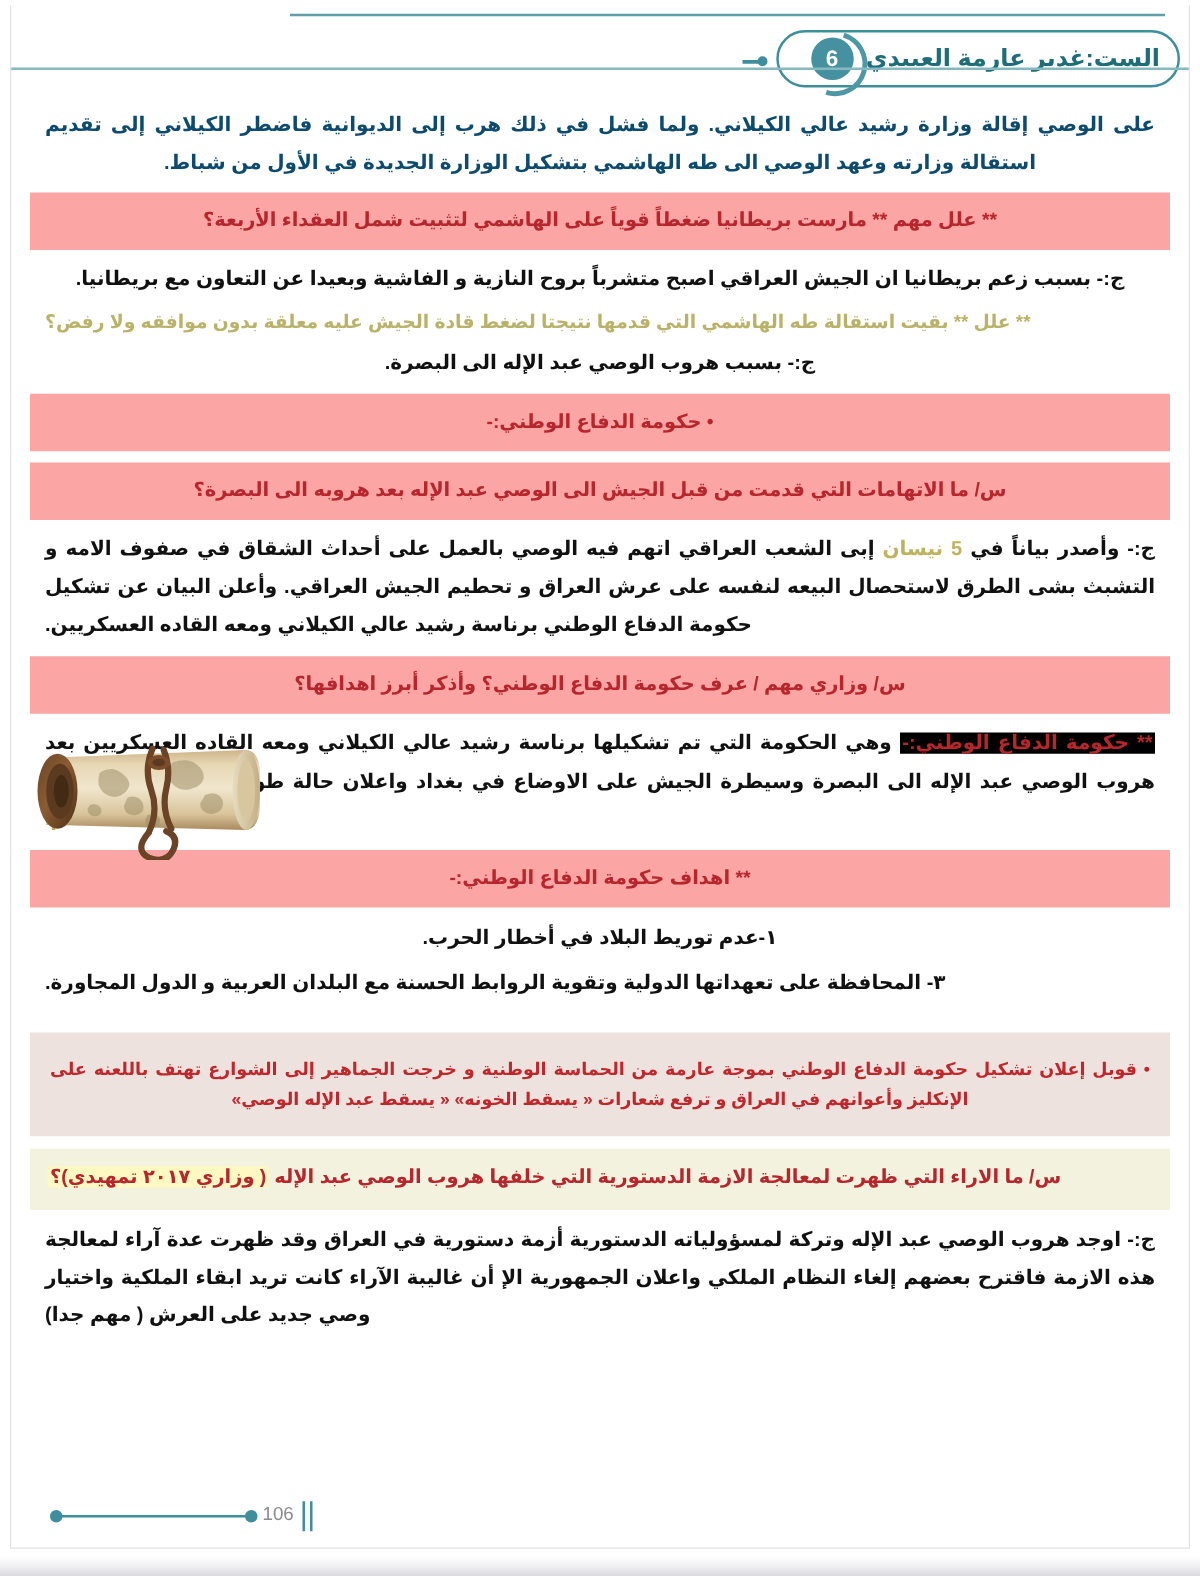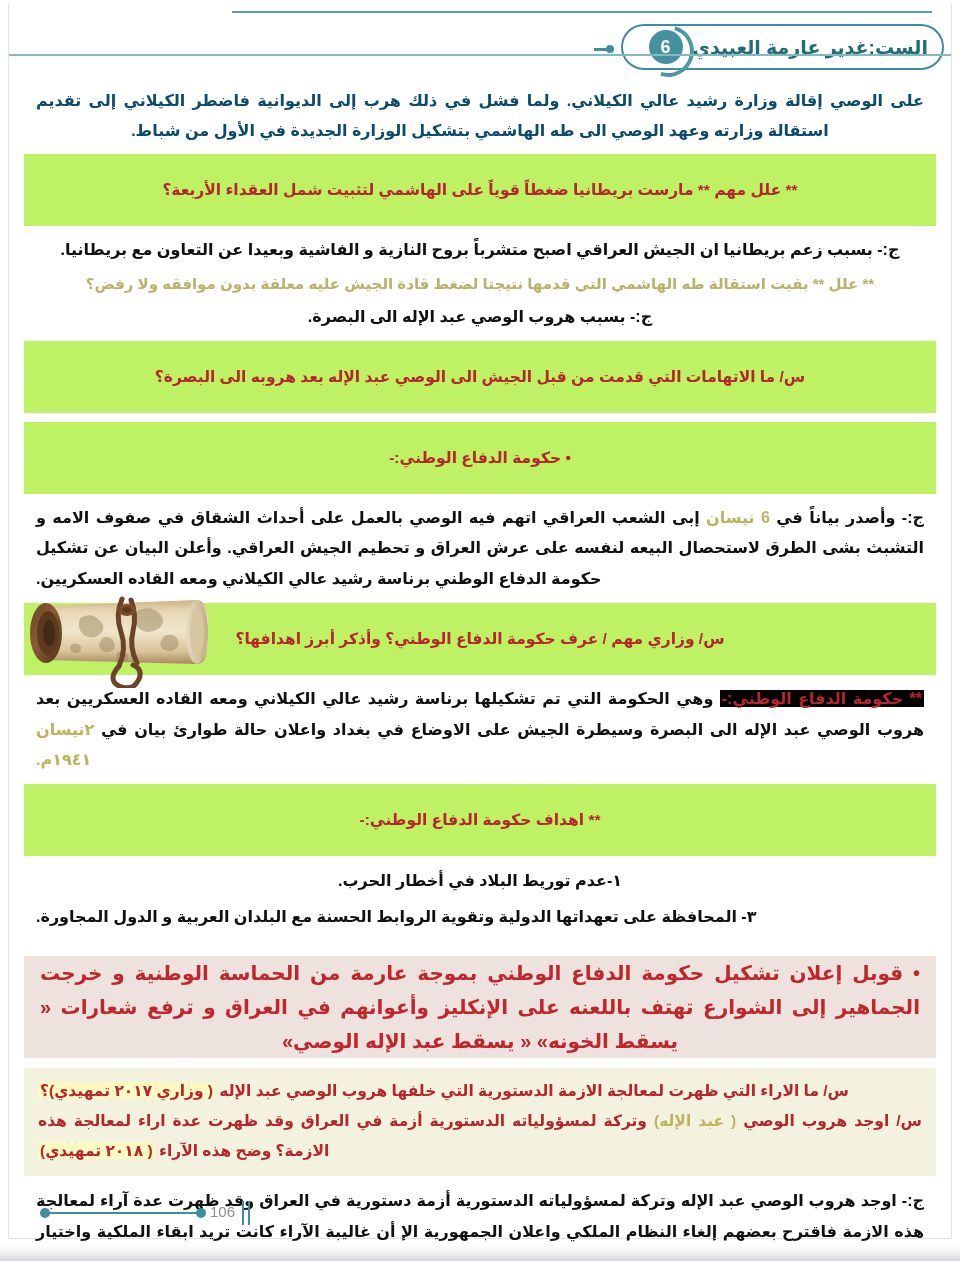--- a/index.html
+++ b/index.html
@@ -157,53 +157,53 @@
     line-height: 1.9;
     text-align: justify;
     text-align-last: left;
     padding: 0 12px;
     margin: 0 0 4px 0;
   }
   .answer.single { text-align: center; text-align-last: center; }
 
   
   .band {
-    background: #bef264;
+    background: #fca5a5;
     color: #b6262c;
     font-weight: bold;
     font-size: 15.5px;
     line-height: 1.55;
-    padding: 24px 16px;
+    padding: 11px 16px;
     margin: 9px 0 9px 0;
     text-align: center;
   }
 
   
   .olive-line {
     color: #b9b369;
     font-weight: bold;
     font-size: 15px;
-    text-align: center;
+    text-align: left;
     line-height: 1.6;
     margin: 6px 0 6px 0;
     padding: 0 12px;
   }
   .olive { color: #bdb35f; }
 
   
   .band.bullet { text-align: center; }
 
   
   .band-rose {
     background: #ede2dd;
     color: #c0272d;
     font-weight: bold;
-    font-size: 20px;
+    font-size: 14px;
     line-height: 1.7;
-    padding: 0 16px;
+    padding: 18px 16px;
     margin: 24px 0 10px 0;
     text-align: justify;
     text-align-last: center;
   }
 
   
   .band-questions {
     background: #f2f2de;
     color: #b6262c;
     font-weight: bold;
@@ -342,42 +342,41 @@
     <p class="para">على الوصي إقالة وزارة رشيد عالي الكيلاني.  ولما فشل في ذلك هرب إلى الديوانية فاضطر الكيلاني إلى تقديم استقالة وزارته وعهد الوصي الى طه الهاشمي بتشكيل الوزارة الجديدة في الأول من شباط.</p>
 
     <div class="band">** علل مهم ** مارست بريطانيا ضغطاً قوياً على الهاشمي لتثبيت شمل العقداء الأربعة؟</div>
 
     <p class="answer single">ج:- بسبب زعم بريطانيا ان الجيش العراقي اصبح متشرباً بروح النازية و الفاشية وبعيدا عن التعاون مع بريطانيا.</p>
 
     <p class="olive-line">** علل ** بقيت استقالة طه الهاشمي التي قدمها نتيجتا لضغط قادة الجيش عليه معلقة بدون موافقه ولا رفض؟</p>
 
     <p class="answer single">ج:- بسبب هروب الوصي عبد الإله الى البصرة.</p>
 
+    <div class="band bullet">• حكومة الدفاع الوطني:-</div>
+
     <div class="band">س/ ما الاتهامات التي قدمت من قبل الجيش الى الوصي عبد الإله بعد هروبه الى البصرة؟</div>
 
-    <div class="band bullet">• حكومة الدفاع الوطني:-</div>
-
-    <p class="answer"><span>ج:- وأصدر بياناً في </span><span class="olive">6 نيسان</span><span> إبى الشعب العراقي اتهم فيه الوصي بالعمل على أحداث الشقاق في صفوف الامه و التشبث بشى الطرق لاستحصال البيعه لنفسه على عرش العراق و تحطيم الجيش العراقي. وأعلن البيان عن تشكيل حكومة الدفاع الوطني برناسة رشيد عالي الكيلاني ومعه القاده العسكريين.</span></p>
+    <p class="answer"><span>ج:- وأصدر بياناً في </span><span class="olive">5 نيسان</span><span> إبى الشعب العراقي اتهم فيه الوصي بالعمل على أحداث الشقاق في صفوف الامه و التشبث بشى الطرق لاستحصال البيعه لنفسه على عرش العراق و تحطيم الجيش العراقي. وأعلن البيان عن تشكيل حكومة الدفاع الوطني برناسة رشيد عالي الكيلاني ومعه القاده العسكريين.</span></p>
 
     <div class="band">س/ وزاري مهم / عرف حكومة الدفاع الوطني؟  وأذكر أبرز اهدافها؟</div>
 
     <p class="answer"><span class="hl-pale" style="color:#b6262c">** حكومة الدفاع الوطني:-</span><span> وهي الحكومة التي تم تشكيلها برناسة رشيد عالي الكيلاني ومعه القاده العسكريين بعد هروب الوصي عبد الإله الى البصرة وسيطرة الجيش على الاوضاع في بغداد واعلان حالة طوارئ بيان في </span><span class="olive">٢نيسان ١٩٤١م.</span></p>
 
     <div class="band">** اهداف حكومة الدفاع الوطني:-</div>
 
     <ul class="goals">
       <li class="short">١-عدم توريط البلاد في أخطار الحرب.</li>
       <li>٣- المحافظة على تعهداتها الدولية وتقوية الروابط الحسنة مع البلدان العربية و الدول المجاورة.</li>
     </ul>
 
     <div class="band-rose">• قوبل إعلان تشكيل حكومة الدفاع الوطني بموجة عارمة من الحماسة الوطنية و خرجت الجماهير إلى الشوارع تهتف باللعنه على الإنكليز وأعوانهم في العراق و ترفع شعارات « يسقط الخونه»  « يسقط عبد الإله الوصي»</div>
 
     <div class="band-questions">
       <span class="q-line"><span>س/ ما الاراء التي ظهرت لمعالجة الازمة الدستورية التي خلفها هروب الوصي عبد الإله </span><span class="hl-yellow">( وزاري ٢٠١٧ تمهيدي)؟</span></span>
-      <span class="q-line"><span>س/ اوجد هروب الوصي </span><span class="olive">( عبد الإله)</span><span>  وتركة لمسؤولياته الدستورية أزمة في العراق وقد ظهرت عدة اراء لمعالجة هذه الازمة؟  وضح هذه الآراء </span><span class="hl-yellow">( ٢٠١٨ تمهيدي)</span></span>
     </div>
 
     <p class="answer">ج:- اوجد هروب الوصي عبد الإله وتركة لمسؤولياته الدستورية أزمة دستورية في العراق وقد ظهرت عدة آراء لمعالجة هذه الازمة فاقترح بعضهم إلغاء النظام الملكي واعلان الجمهورية الإ أن غاليبة الآراء كانت تريد ابقاء الملكية واختيار وصي جديد على العرش ( مهم جدا)</p>
   </div>
 
   <svg class="scroll-img" viewBox="0 0 198 108" aria-hidden="true">
     <defs>
       <linearGradient id="parch" x1="0" y1="0" x2="0" y2="1">
         <stop offset="0%" stop-color="#cdb388"></stop>
         <stop offset="18%" stop-color="#e7d7b4"></stop>

